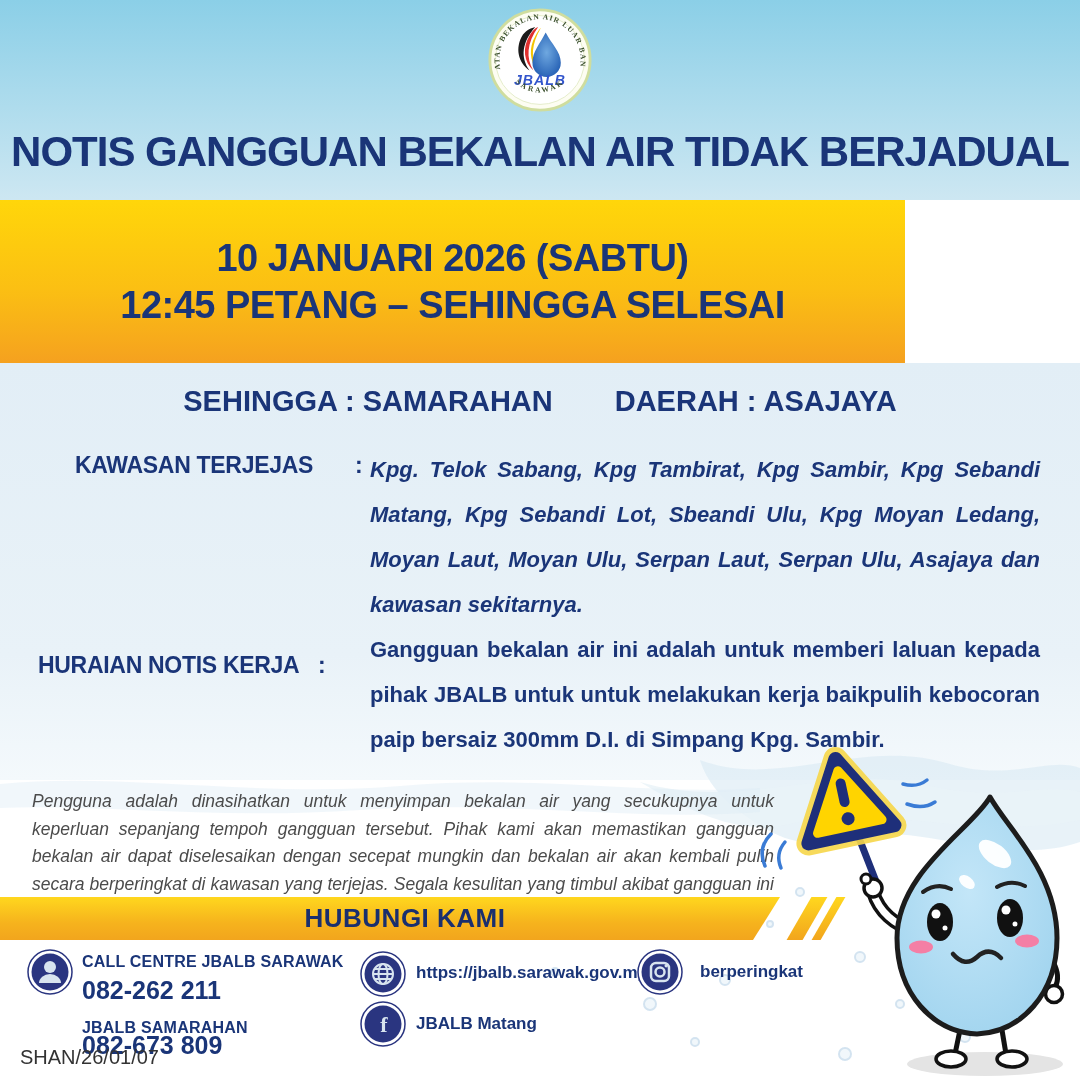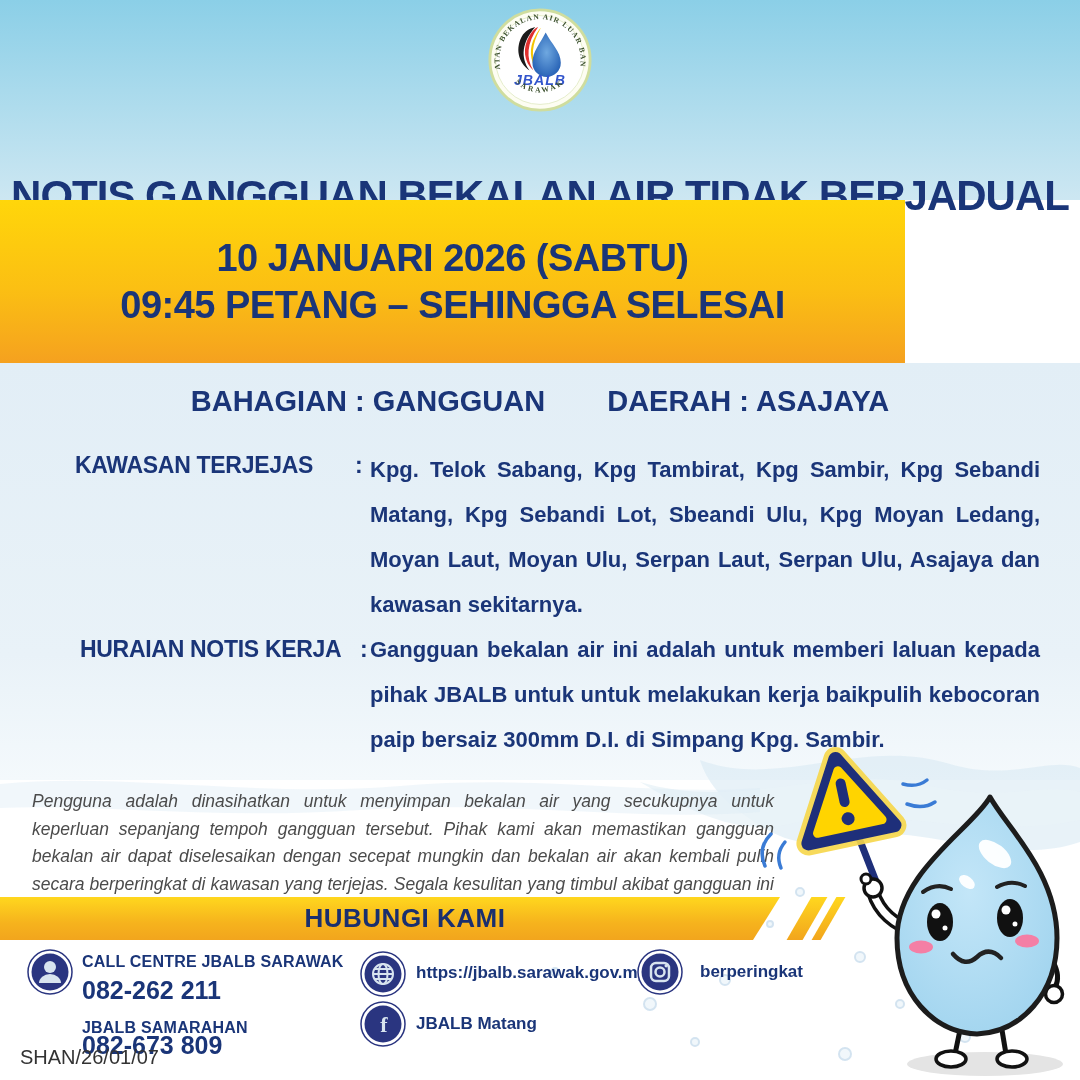--- a/index.html
+++ b/index.html
@@ -4,40 +4,40 @@
 <style>
   html,body{margin:0;padding:0;background:#fff;}
   body{width:1080px;height:1080px;font-family:"Liberation Sans",sans-serif;}
   #poster{position:relative;width:1080px;height:1080px;overflow:hidden;background:#fff;}
 
   
   #sky{position:absolute;left:0;top:0;width:1080px;height:200px;
        background:linear-gradient(180deg,#8bcfe7 0%,#a9daec 45%,#cde7f2 100%);}
   #logo{position:absolute;left:488px;top:8px;width:104px;height:104px;}
   #title{position:absolute;left:0;top:128px;width:1080px;text-align:center;
-         font-size:42px;font-weight:bold;color:#1a3578;letter-spacing:-1px;white-space:nowrap;margin-top:44px;}
+         font-size:42px;font-weight:bold;color:#1a3578;letter-spacing:-1px;white-space:nowrap;}
 
   
   #schedule{position:absolute;left:0;top:200px;width:905px;height:163px;
             background:linear-gradient(180deg,#ffd60a 0%,#fbbf13 55%,#f5a11f 100%);
             display:flex;flex-direction:column;justify-content:center;align-items:center;gap:4px;}
   .sched-line{font-size:38px;font-weight:bold;color:#1a3578;letter-spacing:-0.5px;}
 
   
   #midpanel{position:absolute;left:0;top:363px;width:1080px;height:417px;
             background:linear-gradient(180deg,#e2eef6 0%,#e9f2f8 70%,#f4f9fc 100%);}
   #location{position:absolute;left:0;top:385px;width:1080px;display:flex;justify-content:center;
             gap:62px;font-size:29px;font-weight:bold;color:#1a3578;}
   .row-label{position:absolute;left:38px;font-size:23px;font-weight:bold;color:#1a3578;letter-spacing:-0.3px;}
   .row-colon{position:absolute;left:318px;font-size:23px;font-weight:bold;color:#1a3578;}
   .row-value{position:absolute;left:370px;width:670px;font-size:22px;font-weight:bold;color:#1a3578;
              line-height:45px;text-align:justify;}
   #kawasan-label,#kawasan-colon{top:452px;margin-left:37px;}
-  #kawasan-value{top:447px;}
-  #huraian-label,#huraian-colon{top:636px;margin-left:42px;}
+  #kawasan-value{top:447px;font-style:italic;}
+  #huraian-label,#huraian-colon{top:652px;}
   #huraian-value{top:627px;}
 
   
   #advisory{position:absolute;left:32px;top:788px;width:742px;font-size:17.5px;font-style:italic;
             color:#4b4b4b;line-height:27.5px;text-align:justify;z-index:3;}
 
   
   #hubungi-banner{position:absolute;left:0;top:897px;width:780px;height:43px;z-index:4;
             background:linear-gradient(180deg,#ffd71e 0%,#f6b31d 60%,#f2a51d 100%);
             clip-path:polygon(0 0,100% 0,calc(100% - 27px) 100%,0 100%);
@@ -99,27 +99,27 @@
     <path id="arcBot" d="M 22,70 A 38,38 0 0 0 88,70" fill="none"></path>
     <text font-size="8" font-weight="bold" fill="#3c512e" letter-spacing="2.5" font-family="Liberation Serif, serif">
       <textPath href="#arcBot" startOffset="50%" text-anchor="middle">SARAWAK</textPath>
     </text>
   </svg>
 
   <div id="title">NOTIS GANGGUAN BEKALAN AIR TIDAK BERJADUAL</div>
 
   <div id="schedule">
     <div class="sched-line">10 JANUARI 2026 (SABTU)</div>
-    <div class="sched-line">09:45 PETANG – SEHINGGA SELESAI</div>
+    <div class="sched-line">12:45 PETANG – SEHINGGA SELESAI</div>
   </div>
 
   <div id="midpanel"></div>
 
   <div id="location">
-    <span>BAHAGIAN : GANGGUAN</span>
+    <span>SEHINGGA : SAMARAHAN</span>
     <span>DAERAH : ASAJAYA</span>
   </div>
 
   <div id="kawasan-label" class="row-label">KAWASAN TERJEJAS</div>
   <div id="kawasan-colon" class="row-colon">:</div>
   <div id="kawasan-value" class="row-value">Kpg. Telok Sabang, Kpg Tambirat, Kpg Sambir, Kpg Sebandi Matang, Kpg Sebandi Lot, Sbeandi Ulu, Kpg Moyan Ledang, Moyan Laut, Moyan Ulu, Serpan Laut, Serpan Ulu, Asajaya dan kawasan sekitarnya.</div>
 
   <div id="huraian-label" class="row-label">HURAIAN NOTIS KERJA</div>
   <div id="huraian-colon" class="row-colon">:</div>
   <div id="huraian-value" class="row-value">Gangguan bekalan air ini adalah untuk memberi laluan kepada pihak JBALB untuk untuk melakukan kerja baikpulih kebocoran paip bersaiz 300mm D.I. di Simpang Kpg. Sambir.</div>

